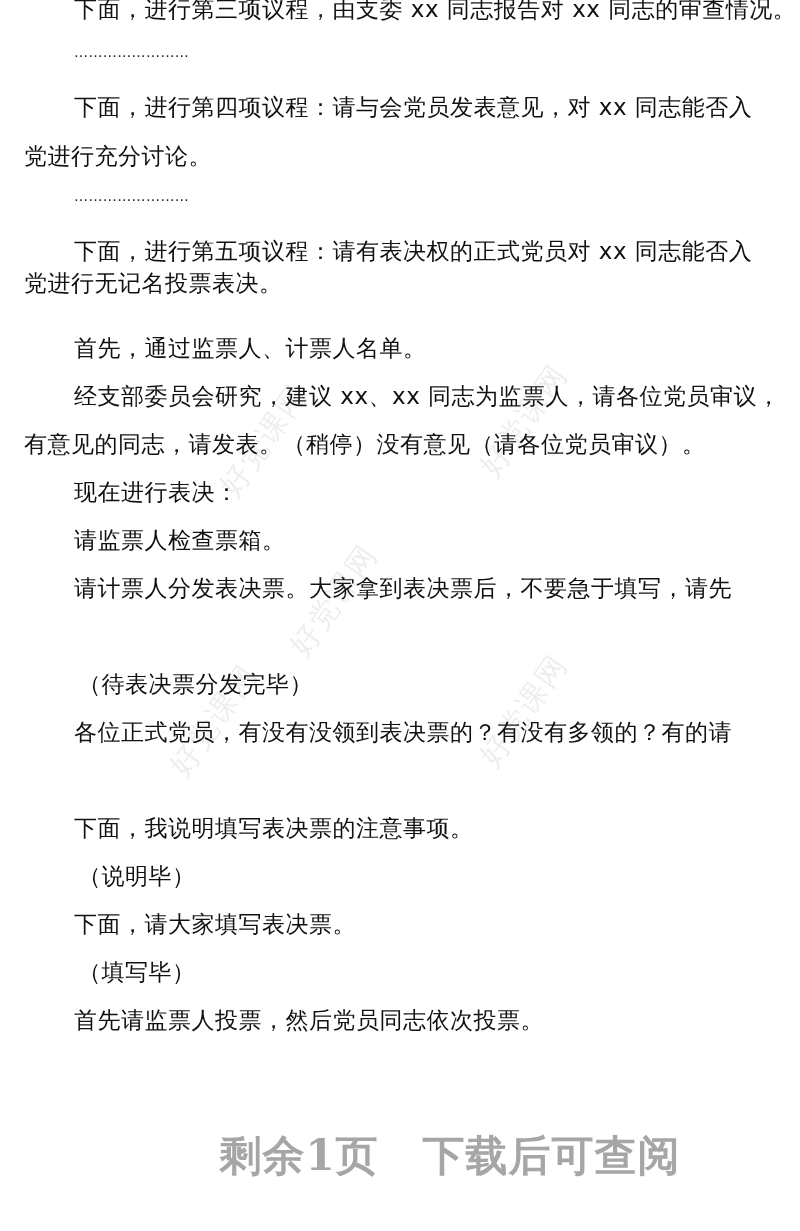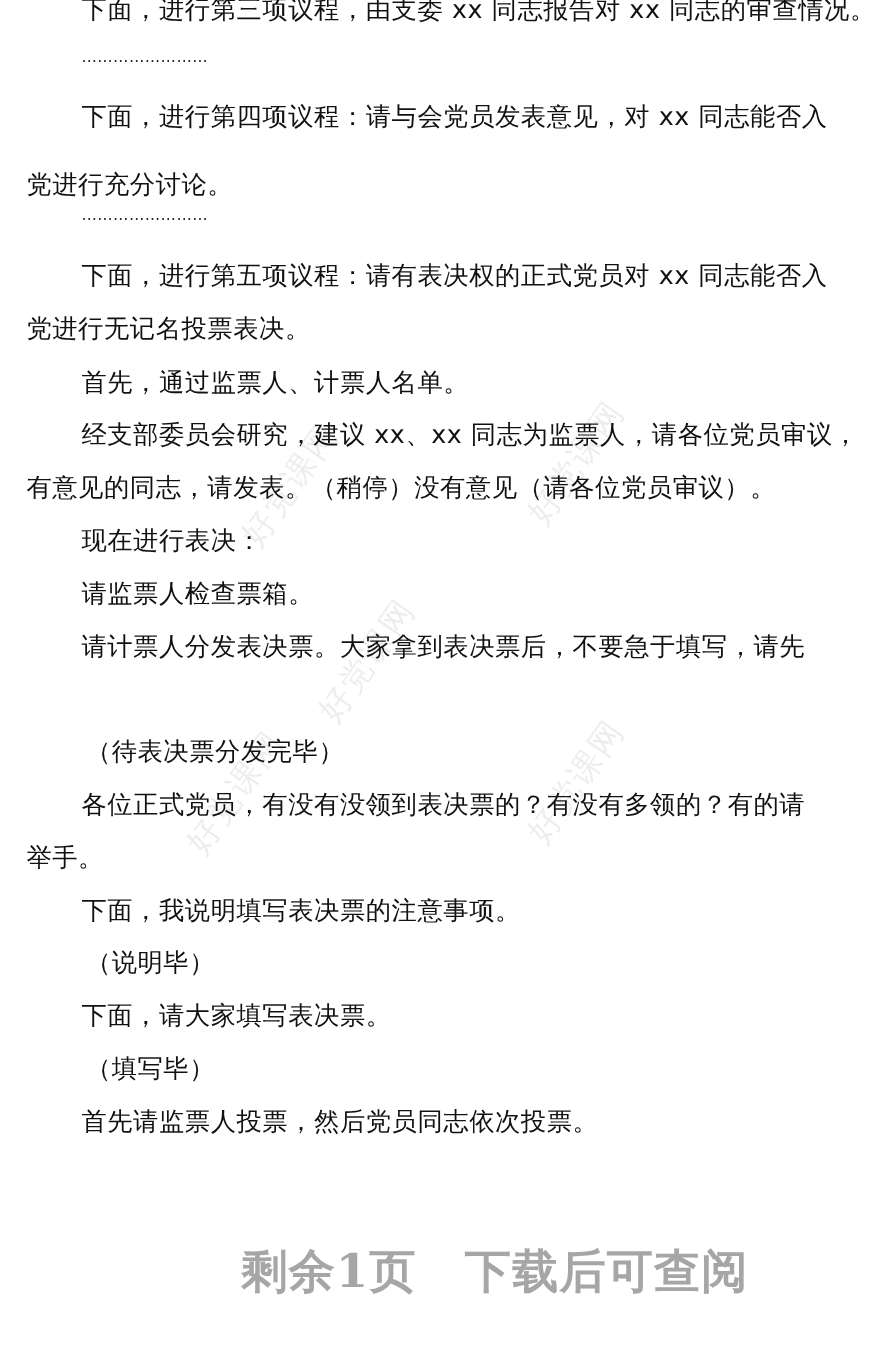--- a/index.html
+++ b/index.html
@@ -67,33 +67,32 @@
     .footer-banner .gap { display: inline-block; width: 44px; }
   </style>
 </head>
 <body>
 
 <div class="page">
 
   <div class="line indent" style="top:-6px">下面，进行第三项议程，由支委 xx 同志报告对 xx 同志的审查情况。</div>
   <div class="dots" style="top:44px">……………………</div>
   <div class="line indent" style="top:92px">下面，进行第四项议程：请与会党员发表意见，对 xx 同志能否入</div>
-  <div class="line" style="top:153px">党进行充分讨论。</div>
+  <div class="line" style="top:141px">党进行充分讨论。</div>
   <div class="dots" style="top:188px">……………………</div>
   <div class="line indent" style="top:236px">下面，进行第五项议程：请有表决权的正式党员对 xx 同志能否入</div>
-  <div class="line" style="top:284px">党进行无记名投票表决。</div>
+  <div class="line" style="top:268px">党进行无记名投票表决。</div>
   <div class="line indent" style="top:333px">首先，通过监票人、计票人名单。</div>
   <div class="line indent" style="top:381px">经支部委员会研究，建议 xx、xx 同志为监票人，请各位党员审议，</div>
   <div class="line" style="top:429px">有意见的同志，请发表。（稍停）没有意见（请各位党员审议）。</div>
   <div class="line indent" style="top:477px">现在进行表决：</div>
   <div class="line indent" style="top:525px">请监票人检查票箱。</div>
   <div class="line indent" style="top:573px">请计票人分发表决票。大家拿到表决票后，不要急于填写，请先</div>
   <div class="line indent2" style="top:669px">（待表决票分发完毕）</div>
   <div class="line indent" style="top:717px">各位正式党员，有没有没领到表决票的？有没有多领的？有的请</div>
-  <div class="line" style="top:765px">举手。</div>
   <div class="line indent" style="top:813px">下面，我说明填写表决票的注意事项。</div>
   <div class="line indent2" style="top:861px">（说明毕）</div>
   <div class="line indent" style="top:909px">下面，请大家填写表决票。</div>
   <div class="line indent2" style="top:957px">（填写毕）</div>
   <div class="line indent" style="top:1005px">首先请监票人投票，然后党员同志依次投票。</div>
 
   <div class="watermark" style="left:200px; top:420px">好党课网</div>
   <div class="watermark" style="left:460px; top:400px">好党课网</div>
   <div class="watermark" style="left:270px; top:580px">好党课网</div>
   <div class="watermark" style="left:150px; top:700px">好党课网</div>

